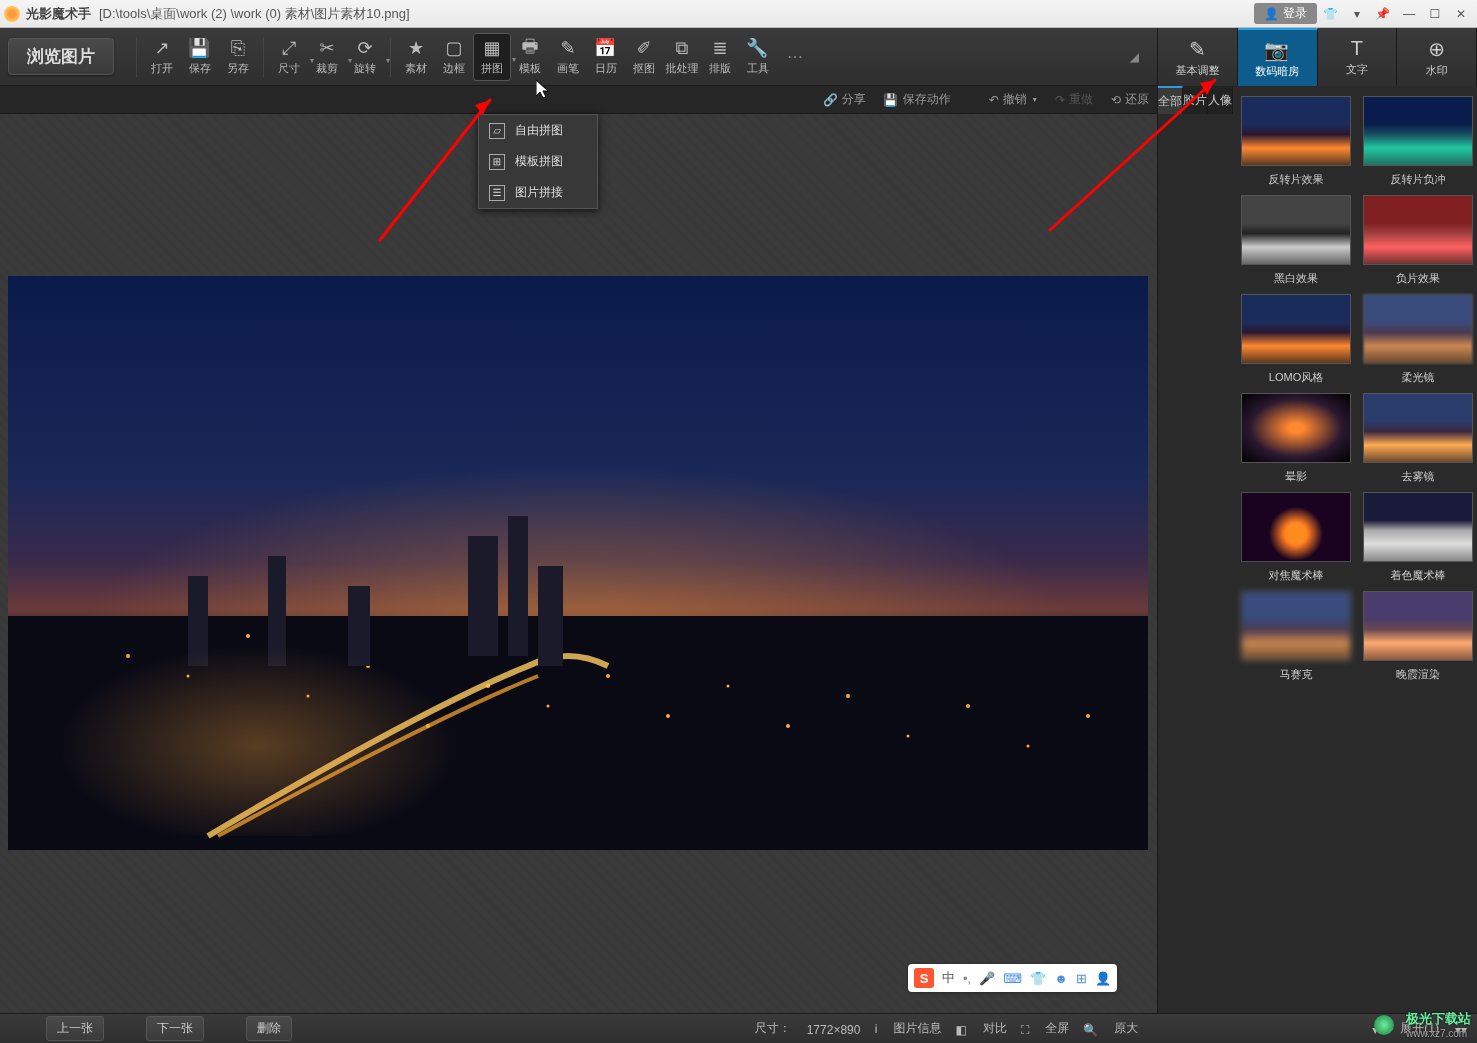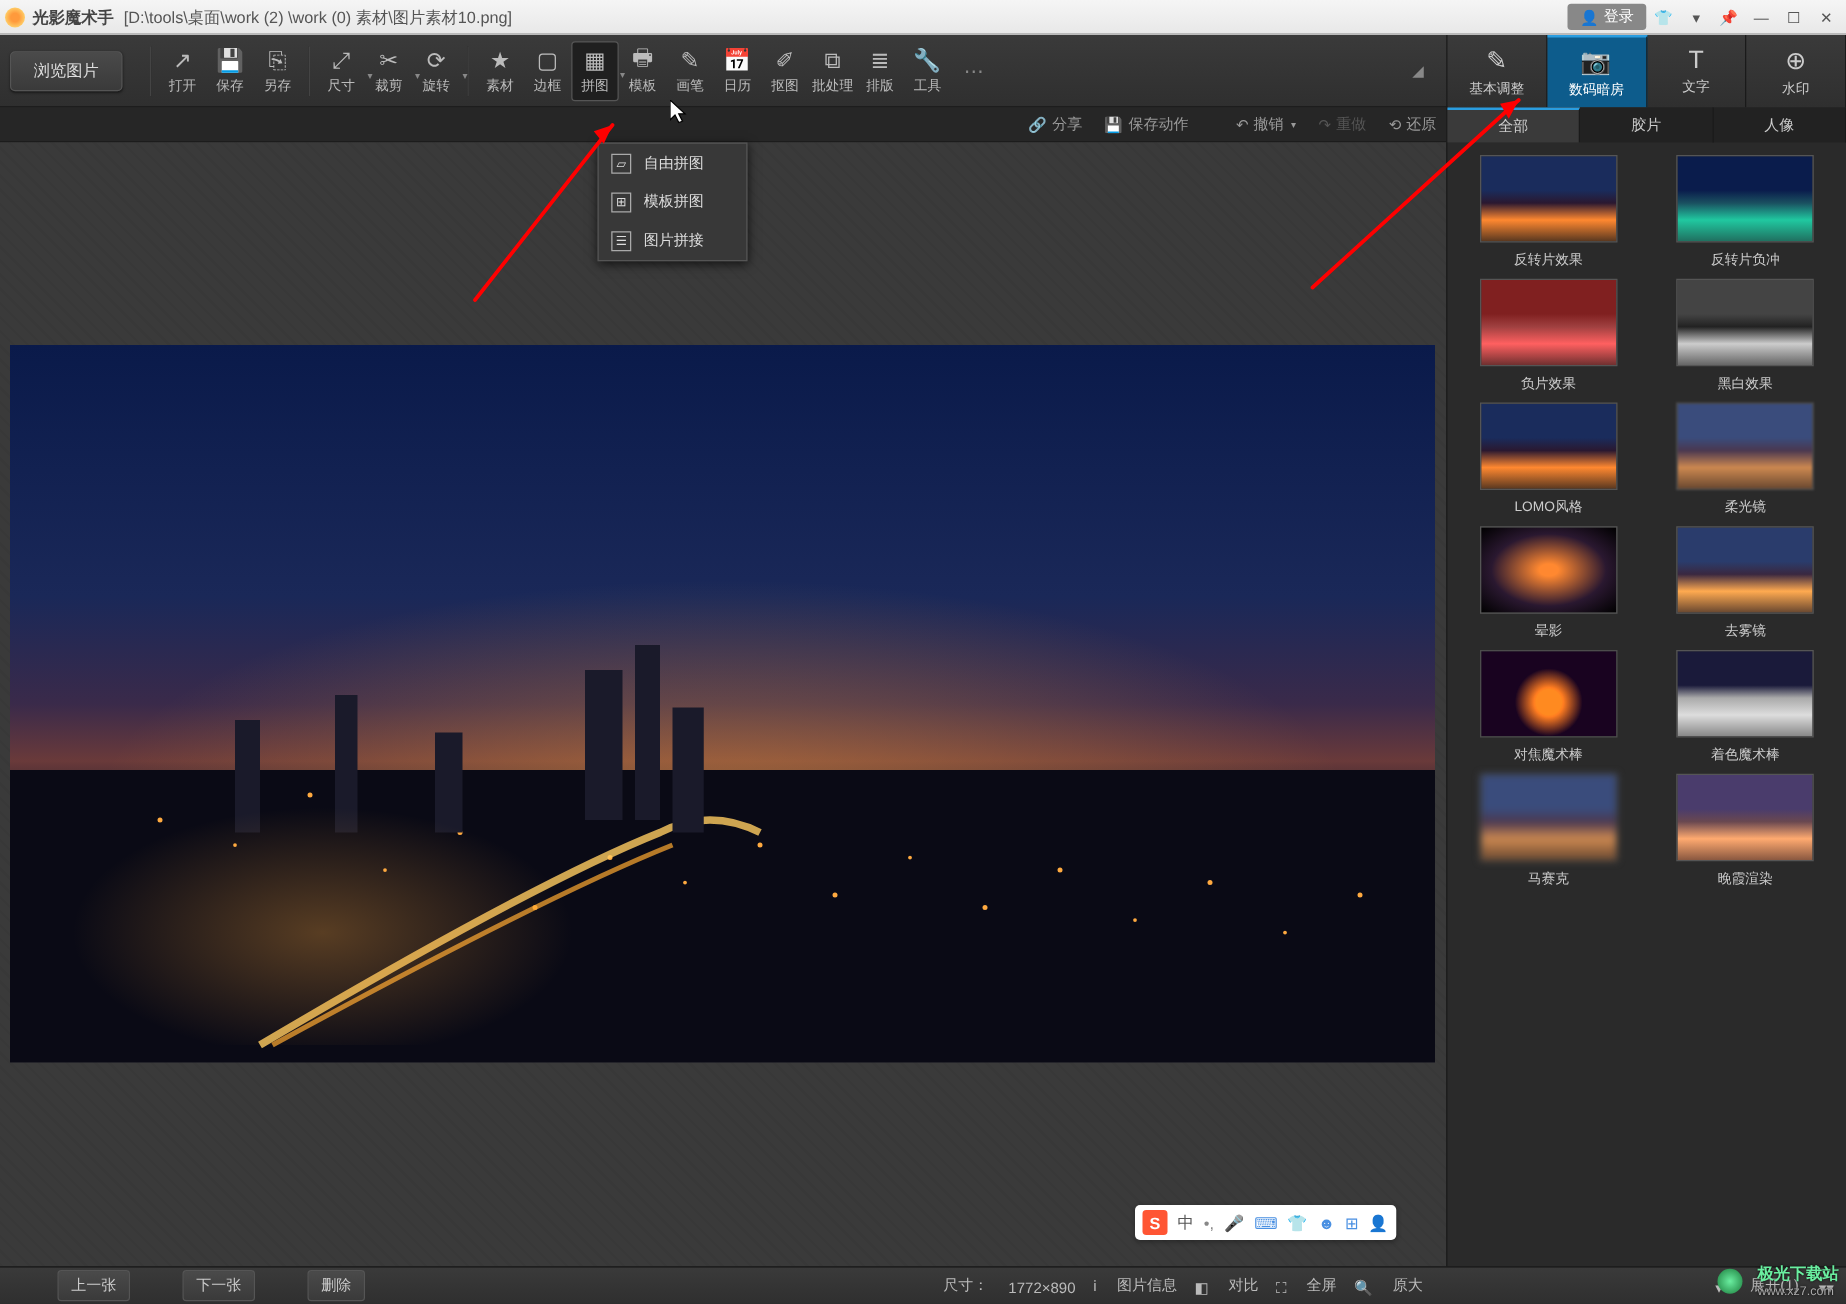--- a/index.html
+++ b/index.html
@@ -9,21 +9,21 @@
 .title-bar { height: 28px; background: linear-gradient(#f5f5f5, #e8e8e8); display: flex; align-items: center; padding: 0 4px; border-bottom: 1px solid #bbb; color: #444; }
 .title-bar .app-icon { width: 16px; height: 16px; margin-right: 6px; background: radial-gradient(circle, #ff9a3c 30%, #ffcc66 70%); border-radius: 50%; }
 .title-bar .title-text { font-weight: bold; font-size: 13px; }
 .title-bar .file-path { font-size: 13px; margin-left: 8px; color: #555; }
 .title-bar .spacer { flex: 1; }
 .title-bar .login-btn { background: #888; color: #fff; padding: 2px 10px; border-radius: 3px; font-size: 12px; display:flex; align-items:center; gap:4px;}
 .title-bar .win-btn { width: 24px; height: 20px; display: flex; align-items: center; justify-content: center; color: #555; cursor: pointer; margin-left: 2px; }
 
 
 .main-toolbar { height: 58px; background: linear-gradient(#3a3a3a, #2f2f2f); border-bottom: 1px solid #1a1a1a; display: flex; align-items: center; padding: 0 8px; }
-.browse-btn { background: linear-gradient(#4a4a4a, #3a3a3a); border: 1px solid #555; border-radius: 4px; padding: 6px 18px; color: #ddd; font-size: 13px; box-shadow: 0 1px 2px rgba(0,0,0,0.5); margin-right: 16px;}
+.browse-btn { background: linear-gradient(#4a4a4a, #3a3a3a); border: 1px solid #555; border-radius: 4px; padding: 6px 18px; color: #ddd; font-size: 17px; box-shadow: 0 1px 2px rgba(0,0,0,0.5); margin-right: 16px; font-weight: bold;}
 .tool-item { display: flex; flex-direction: column; align-items: center; justify-content: center; width: 38px; height: 48px; color: #bbb; cursor: pointer; position: relative; }
 .tool-item.active { background: #1f1f1f; border: 1px solid #555; border-radius: 3px; }
 .tool-item .ico { font-size: 18px; height: 22px; display: flex; align-items: center; justify-content: center; }
 .tool-item .lbl { font-size: 11px; margin-top: 2px; }
 .tool-item .dd { position: absolute; right: -6px; bottom: 16px; font-size: 8px; color: #888; }
 .tool-sep { width: 1px; height: 40px; background: #1a1a1a; margin: 0 6px; border-right: 1px solid #444; }
 
 
 .right-tabs { position: absolute; top: 28px; right: 0; width: 320px; height: 58px; background: linear-gradient(#3a3a3a, #2f2f2f); display: flex; border-left: 1px solid #1a1a1a;}
 .rtab { flex: 1; display: flex; flex-direction: column; align-items: center; justify-content: center; color: #ccc; cursor: pointer; border-right: 1px solid #1a1a1a;}
@@ -40,21 +40,21 @@
 
 .canvas-wrap { position: absolute; top: 114px; left: 0; width: 1157px; bottom: 30px; background: #3a3a3a; background-image: repeating-linear-gradient(45deg, #383838 0 2px, #3a3a3a 2px 8px); overflow: hidden; }
 .canvas-img { position: absolute; left: 8px; top: 162px; width: 1140px; height: 574px; }
 
 
 .dropdown { position: absolute; top: 114px; left: 478px; width: 120px; background: #383838; border: 1px solid #555; box-shadow: 0 2px 8px rgba(0,0,0,0.7); z-index: 20; }
 .dropdown .ditem { display: flex; align-items: center; padding: 7px 10px; color: #ddd; font-size: 12px; cursor: pointer; gap: 10px; }
 .dropdown .dico { width: 16px; height: 16px; border: 1px solid #aaa; display: flex; align-items: center; justify-content: center; font-size: 10px; }
 
 
-.right-panel { position: absolute; top: 86px; right: 0; width: 320px; bottom: 30px; background: #2a2a2a; border-left: 1px solid #1a1a1a; display: flex; flex-direction: column;}
+.right-panel { position: absolute; top: 86px; right: 0; width: 320px; bottom: 30px; background: #2a2a2a; border-left: 1px solid #1a1a1a; display: flex; flex-direction: row;}
 .rp-tabs { height: 28px; display: flex; background: #222; }
 .rp-tab { flex: 1; display: flex; align-items: center; justify-content: center; color: #ccc; font-size: 12px; cursor: pointer; border-right: 1px solid #1a1a1a; }
 .rp-tab.active { background: #3a3a3a; border-top: 2px solid #2a9de0; }
 .rp-grid { flex:1; overflow-y: auto; padding: 10px 8px; display: grid; grid-template-columns: 1fr 1fr; gap: 8px 12px; align-content: start; text-align: center;}
 .thumb-item { display: flex; flex-direction: column; align-items: center; }
 .thumb { width: 110px; height: 70px; background: #444; border: 1px solid #555; margin-bottom: 6px; }
 .thumb-lbl { font-size: 11px; color: #ccc; }
 
 
 .th-a { background: linear-gradient(#1a2c5c 40%, #2a1830 55%, #ff8830 75%, #5a3820 100%); }
@@ -326,26 +326,26 @@
   <div class="rp-grid" id="rp-grid">
       <div class="thumb-item">
         <div class="thumb th-a"></div>
         <div class="thumb-lbl">反转片效果</div>
       </div>
       <div class="thumb-item">
         <div class="thumb th-b"></div>
         <div class="thumb-lbl">反转片负冲</div>
       </div>
       <div class="thumb-item">
+        <div class="thumb th-bw"></div>
+        <div class="thumb-lbl">黑白效果</div>
+      </div>
+      <div class="thumb-item">
         <div class="thumb th-neg"></div>
         <div class="thumb-lbl">负片效果</div>
-      </div>
-      <div class="thumb-item">
-        <div class="thumb th-bw"></div>
-        <div class="thumb-lbl">黑白效果</div>
       </div>
       <div class="thumb-item">
         <div class="thumb th-a"></div>
         <div class="thumb-lbl">LOMO风格</div>
       </div>
       <div class="thumb-item">
         <div class="thumb th-soft"></div>
         <div class="thumb-lbl">柔光镜</div>
       </div>
       <div class="thumb-item">

